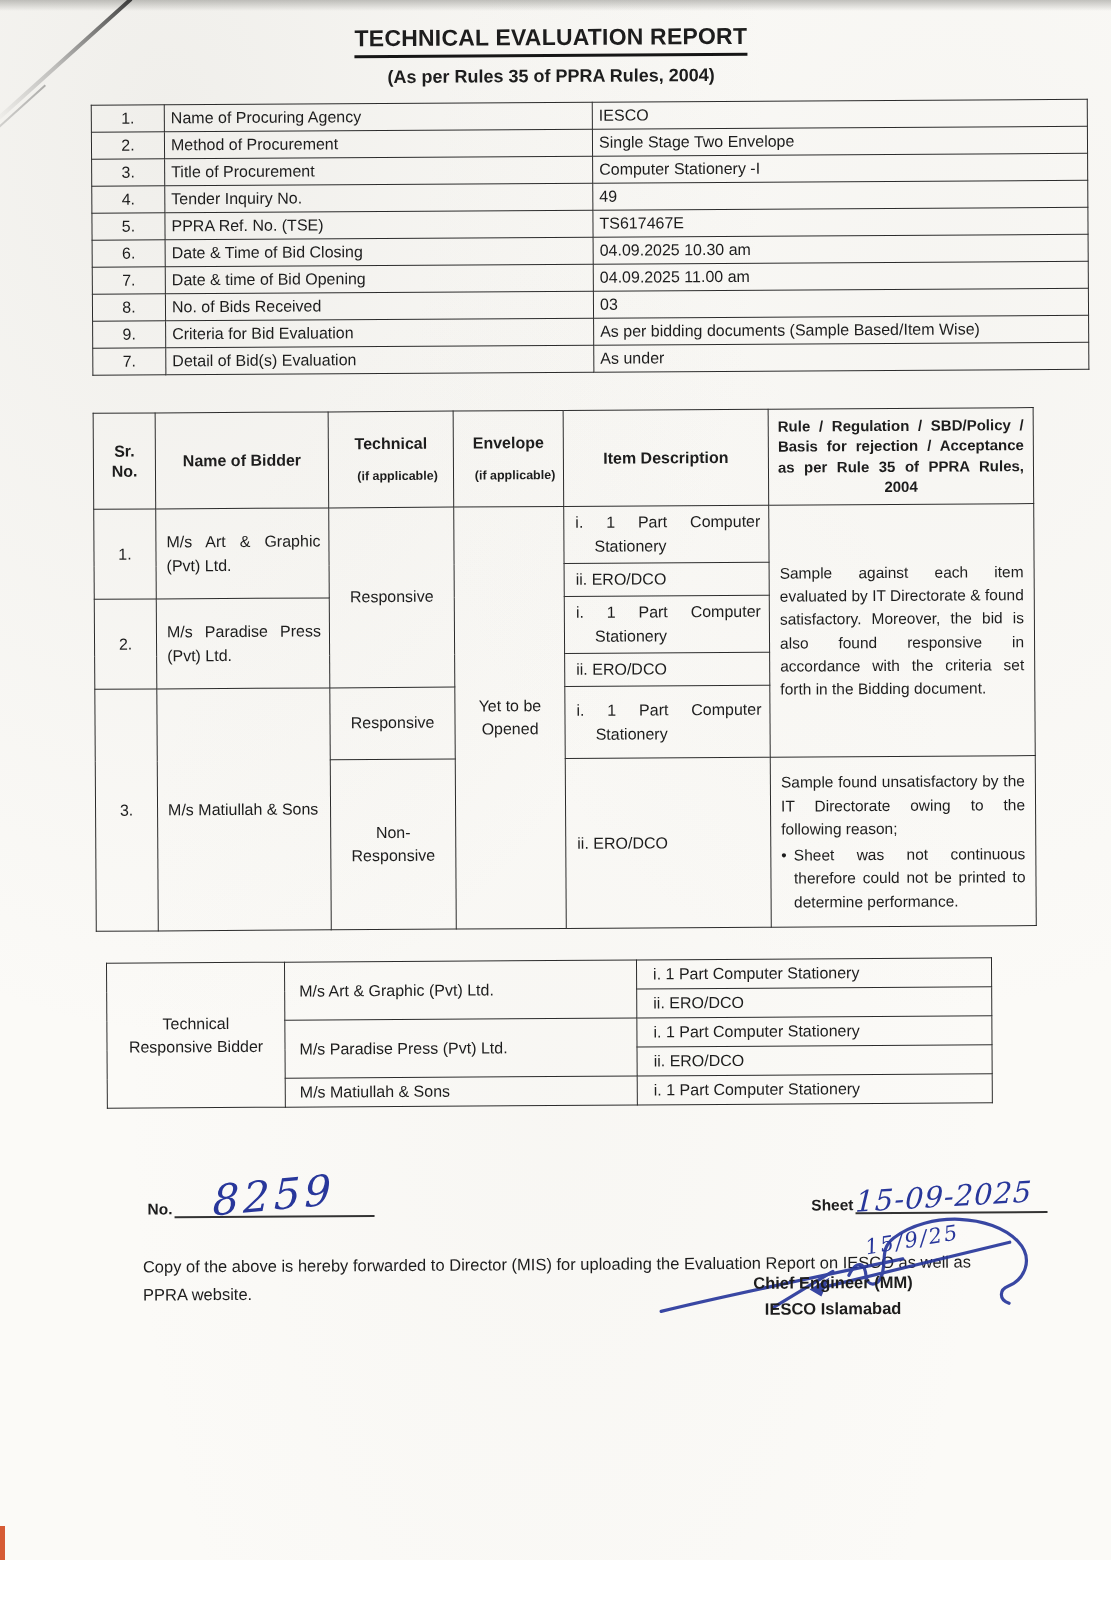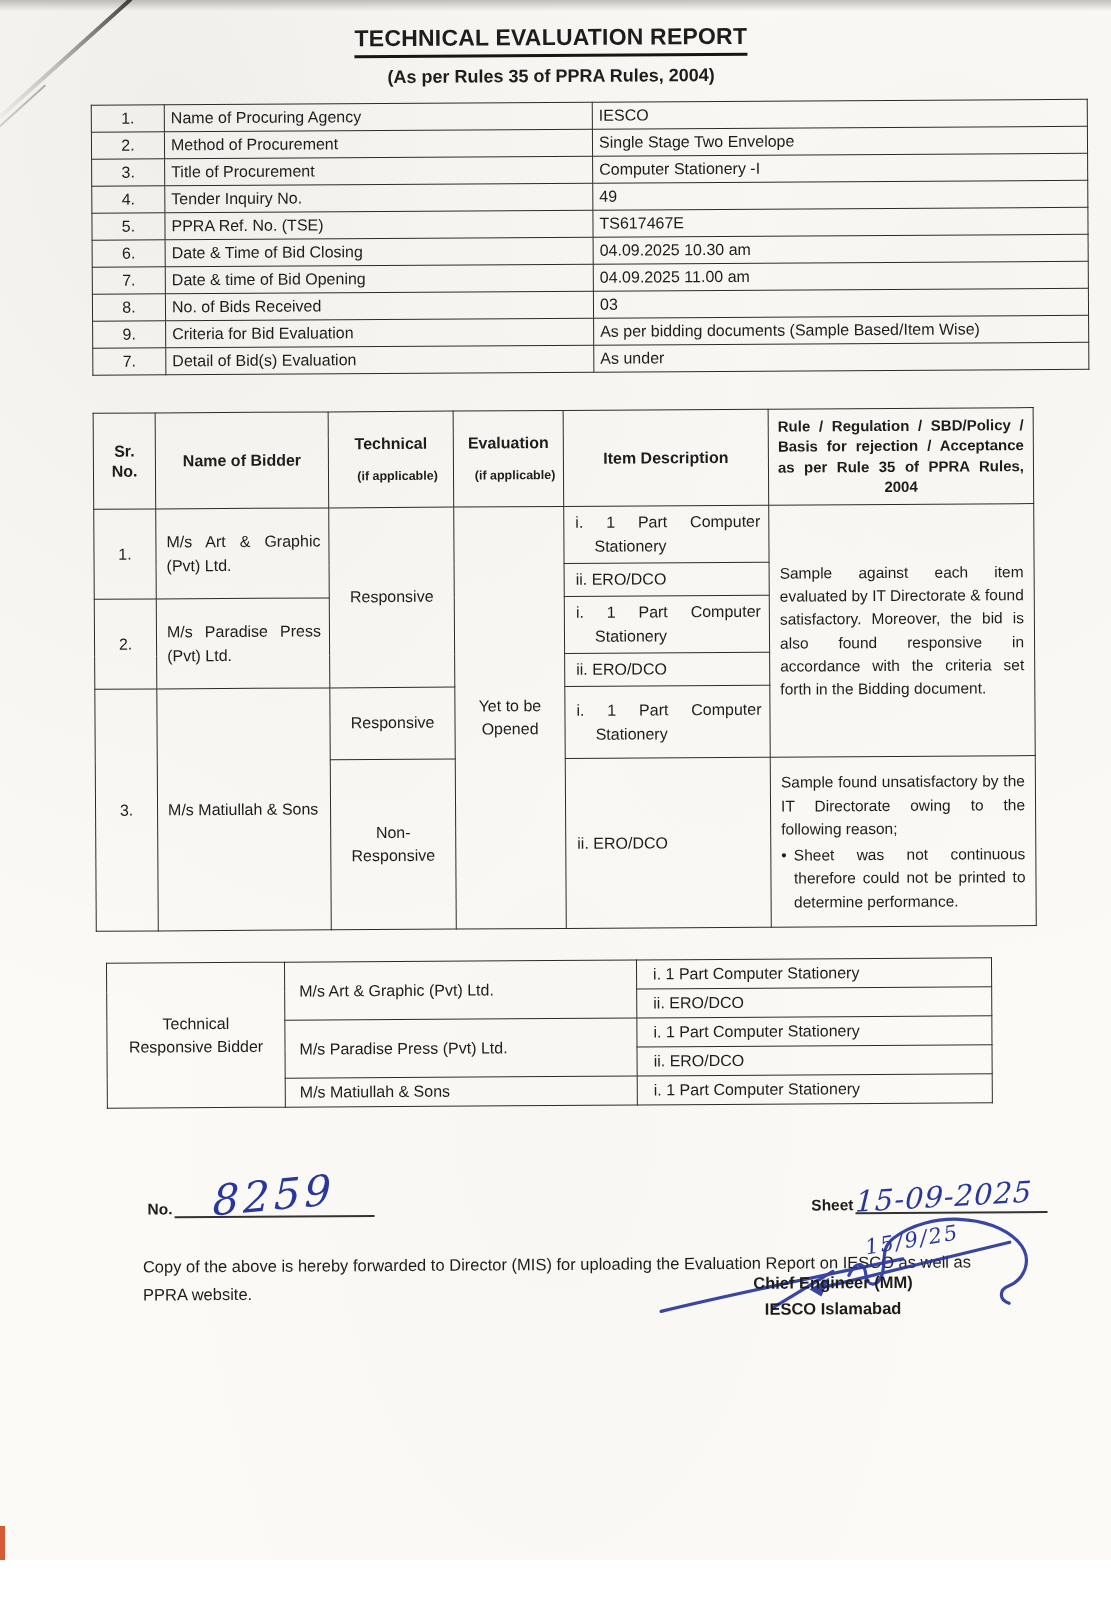--- a/index.html
+++ b/index.html
@@ -171,21 +171,21 @@
       <tbody>
         <tr class="rHead">
           <td class="hdr prewrap">Sr.
 No.</td>
           <td class="hdr">Name of Bidder</td>
           <td class="hdr">
             <span>Technical</span>
             <span class="sub">(if applicable)</span>
           </td>
           <td class="hdr">
-            <span>Evaluation</span>
+            <span>Envelope</span>
             <span class="sub">(if applicable)</span>
           </td>
           <td class="hdr">Item Description</td>
           <td class="hdr hdr-rule">Rule / Regulation / SBD/Policy / Basis for rejection / Acceptance as per Rule 35 of PPRA  Rules, 2004</td>
         </tr>
 
         <tr class="rA">
           <td class="sr-cell" rowspan="2">1.</td>
           <td class="name-cell" rowspan="2">M/s Art &amp; Graphic (Pvt) Ltd.</td>
           <td class="status-cell" rowspan="4">Responsive</td>

